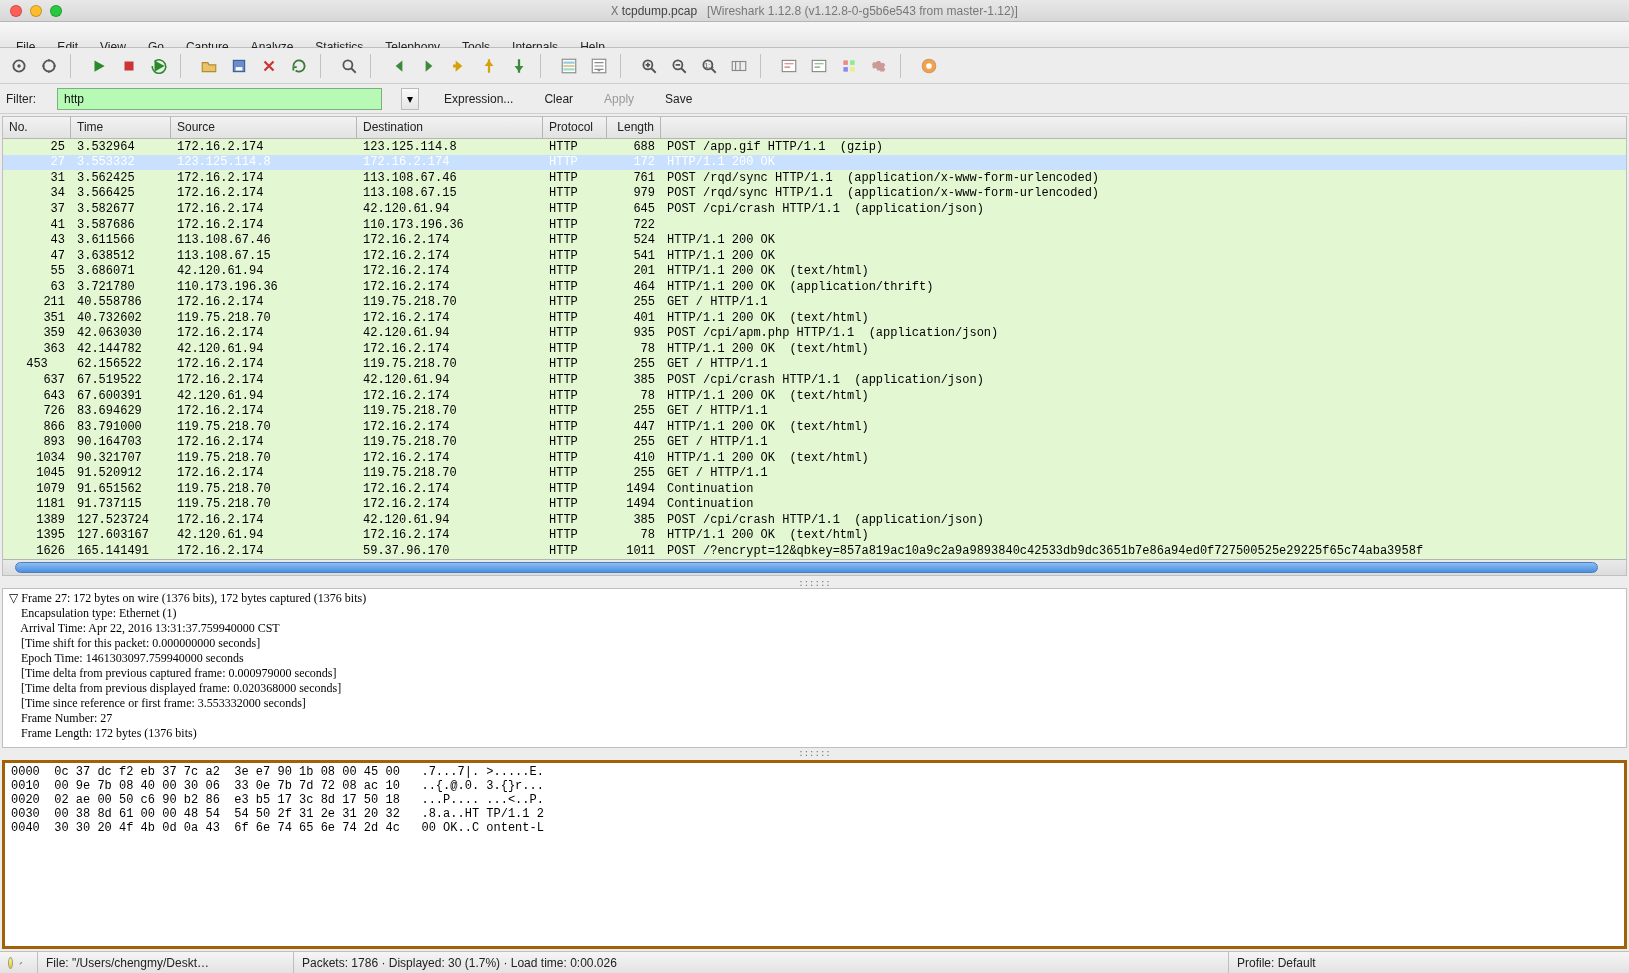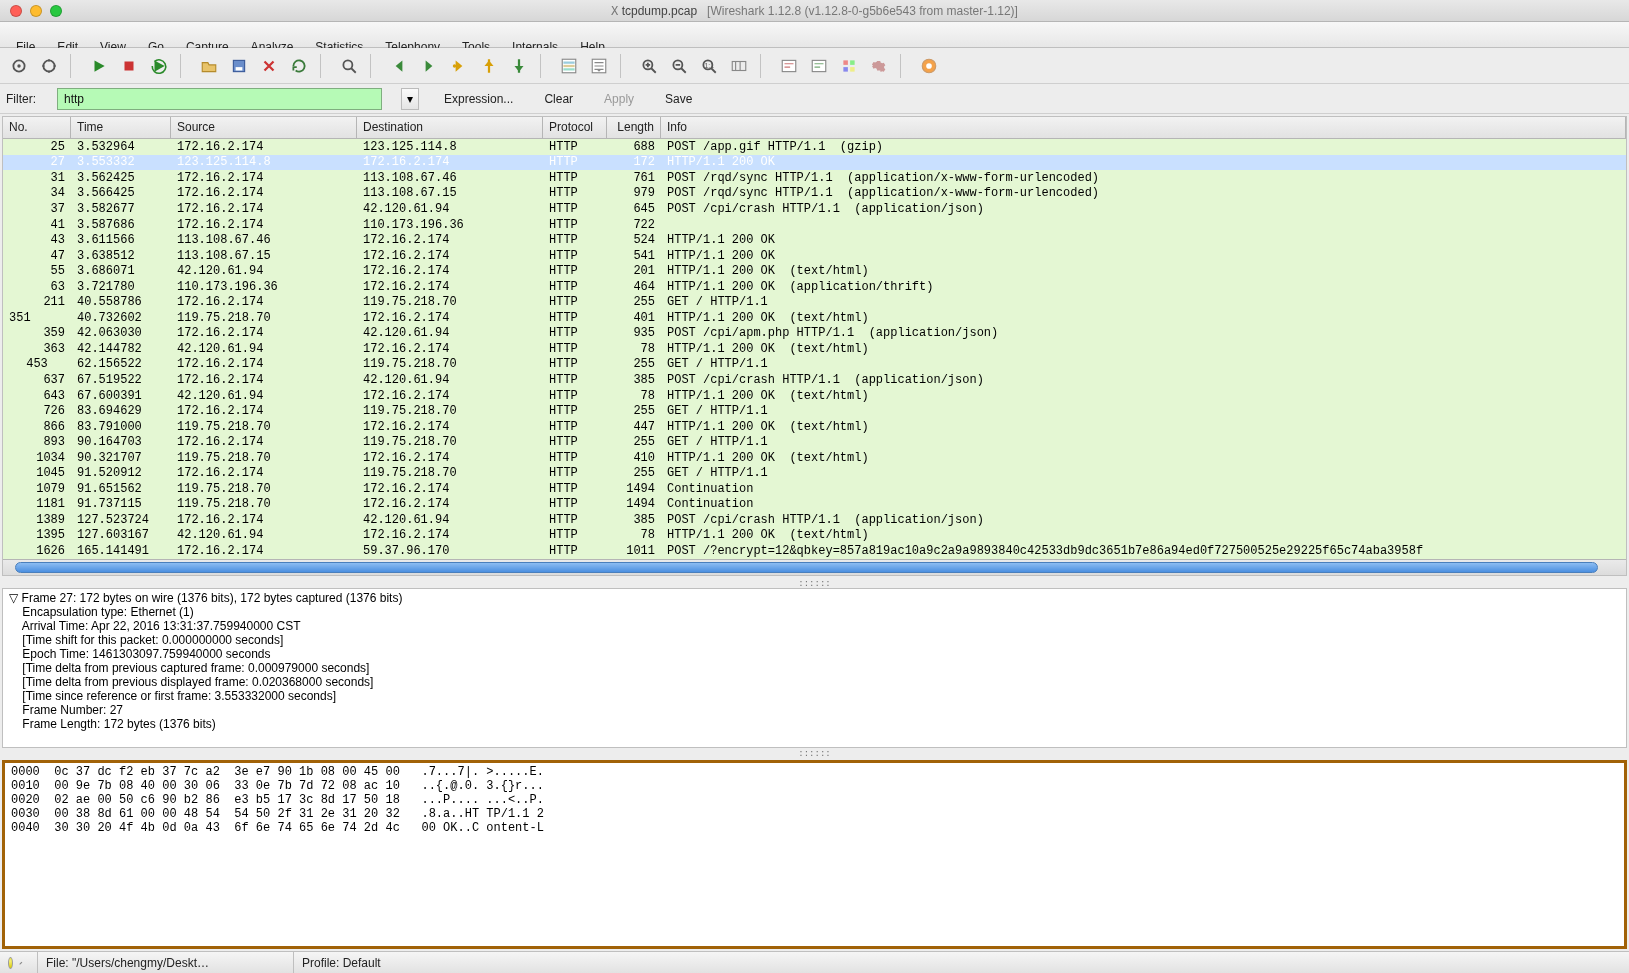--- a/index.html
+++ b/index.html
@@ -32,21 +32,21 @@
   .plheader div { border-right: 1px solid #b5b5b5; padding: 3px 6px; color: #222; font-weight: normal; }
   .col-no { width: 68px; } .col-time { width: 100px; } .col-src { width: 186px; } .col-dst { width: 186px; } .col-proto { width: 64px; } .col-len { width: 54px; text-align: right; } .col-info { flex: 1; }
   .plbody { flex: 1; overflow-y: scroll; overflow-x: hidden; font-family: Menlo, "Courier New", monospace; font-size: 12px; }
   .prow { display: flex; height: 15.55px; align-items: center; background: #e4f7d3; white-space: pre; }
   .prow.sel { background: #c9e0ff; color: #fff; }
   .prow div { padding: 0 6px; overflow: hidden; text-overflow: clip; }
   .plhscroll { height: 16px; background: linear-gradient(#eaeaea,#dcdcdc); border-top: 1px solid #b5b5b5; position: relative; }
   .plhscroll .thumb { position: absolute; left: 12px; right: 28px; top: 2px; bottom: 2px; background: linear-gradient(#8dbdf2,#4b8fe0); border-radius: 6px; border: 1px solid #4a7fbc; }
   .dots { text-align: center; color: #777; font-family: monospace; font-size: 9px; height: 10px; }
   
-  .details { background: #fff; border: 1px solid #bfbfbf; margin: 0 2px; height: 160px; overflow-y: scroll; font-family: Liberation Sans, sans-serif; font-size: 12px; color: #000; padding: 2px 6px; white-space: pre; }
+  .details { background: #fff; border: 1px solid #bfbfbf; margin: 0 2px; height: 160px; overflow-y: scroll; font-family: Liberation Serif, serif; font-size: 12px; color: #000; padding: 2px 6px; white-space: pre; }
   
   .hex { background: #fff; border: 3px solid #a16207; margin: 2px; flex: 1; overflow-y: scroll; font-family: Liberation Mono, monospace; font-size: 12px; color: #000; padding: 2px 6px; white-space: pre; }
   
   .status { height: 22px; background: linear-gradient(#f5f5f5,#e2e2e2); border-top: 1px solid #bfbfbf; display: flex; align-items: center; font-size: 12px; color: #222; }
   .status .seg { border-right: 1px solid #bfbfbf; padding: 0 8px; height: 100%; display: flex; align-items: center; }
   .status .led { width: 12px; height: 12px; background: radial-gradient(circle at 30% 30%, #f6f07a, #d6c900); border-radius: 50%; margin-right: 6px; border:1px solid #999; }
   .status .edit { width: 14px; height: 14px; margin-right: 6px; }
   
   ::-webkit-scrollbar { width: 14px; height: 14px; }
   ::-webkit-scrollbar-thumb { background: #c2c2c2; border-radius: 7px; border: 3px solid #fff; }
@@ -258,35 +258,34 @@
 </div>
 
 <div class="packetlist">
   <div class="plheader">
     <div class="col-no">No.</div>
     <div class="col-time">Time</div>
     <div class="col-src">Source</div>
     <div class="col-dst">Destination</div>
     <div class="col-proto">Protocol</div>
     <div class="col-len">Length</div>
-    <div class="col-info">Info</div>
   </div>
   <div class="plbody" id="plbody">
       <div class="prow"><div class="col-no" style="text-align:right">25</div><div class="col-time">3.532964</div><div class="col-src">172.16.2.174</div><div class="col-dst">123.125.114.8</div><div class="col-proto">HTTP</div><div class="col-len" style="text-align:right">688</div><div class="col-info">POST /app.gif HTTP/1.1  (gzip)</div></div>
       <div class="prow sel"><div class="col-no" style="text-align:right">27</div><div class="col-time">3.553332</div><div class="col-src">123.125.114.8</div><div class="col-dst">172.16.2.174</div><div class="col-proto">HTTP</div><div class="col-len" style="text-align:right">172</div><div class="col-info">HTTP/1.1 200 OK</div></div>
       <div class="prow"><div class="col-no" style="text-align:right">31</div><div class="col-time">3.562425</div><div class="col-src">172.16.2.174</div><div class="col-dst">113.108.67.46</div><div class="col-proto">HTTP</div><div class="col-len" style="text-align:right">761</div><div class="col-info">POST /rqd/sync HTTP/1.1  (application/x-www-form-urlencoded)</div></div>
       <div class="prow"><div class="col-no" style="text-align:right">34</div><div class="col-time">3.566425</div><div class="col-src">172.16.2.174</div><div class="col-dst">113.108.67.15</div><div class="col-proto">HTTP</div><div class="col-len" style="text-align:right">979</div><div class="col-info">POST /rqd/sync HTTP/1.1  (application/x-www-form-urlencoded)</div></div>
       <div class="prow"><div class="col-no" style="text-align:right">37</div><div class="col-time">3.582677</div><div class="col-src">172.16.2.174</div><div class="col-dst">42.120.61.94</div><div class="col-proto">HTTP</div><div class="col-len" style="text-align:right">645</div><div class="col-info">POST /cpi/crash HTTP/1.1  (application/json)</div></div>
       <div class="prow"><div class="col-no" style="text-align:right">41</div><div class="col-time">3.587686</div><div class="col-src">172.16.2.174</div><div class="col-dst">110.173.196.36</div><div class="col-proto">HTTP</div><div class="col-len" style="text-align:right">722</div></div>
       <div class="prow"><div class="col-no" style="text-align:right">43</div><div class="col-time">3.611566</div><div class="col-src">113.108.67.46</div><div class="col-dst">172.16.2.174</div><div class="col-proto">HTTP</div><div class="col-len" style="text-align:right">524</div><div class="col-info">HTTP/1.1 200 OK</div></div>
       <div class="prow"><div class="col-no" style="text-align:right">47</div><div class="col-time">3.638512</div><div class="col-src">113.108.67.15</div><div class="col-dst">172.16.2.174</div><div class="col-proto">HTTP</div><div class="col-len" style="text-align:right">541</div><div class="col-info">HTTP/1.1 200 OK</div></div>
       <div class="prow"><div class="col-no" style="text-align:right">55</div><div class="col-time">3.686071</div><div class="col-src">42.120.61.94</div><div class="col-dst">172.16.2.174</div><div class="col-proto">HTTP</div><div class="col-len" style="text-align:right">201</div><div class="col-info">HTTP/1.1 200 OK  (text/html)</div></div>
       <div class="prow"><div class="col-no" style="text-align:right">63</div><div class="col-time">3.721780</div><div class="col-src">110.173.196.36</div><div class="col-dst">172.16.2.174</div><div class="col-proto">HTTP</div><div class="col-len" style="text-align:right">464</div><div class="col-info">HTTP/1.1 200 OK  (application/thrift)</div></div>
       <div class="prow"><div class="col-no" style="text-align:right">211</div><div class="col-time">40.558786</div><div class="col-src">172.16.2.174</div><div class="col-dst">119.75.218.70</div><div class="col-proto">HTTP</div><div class="col-len" style="text-align:right">255</div><div class="col-info">GET / HTTP/1.1</div></div>
-      <div class="prow"><div class="col-no" style="">351</div><div class="col-time">40.732602</div><div class="col-src">119.75.218.70</div><div class="col-dst">172.16.2.174</div><div class="col-proto">HTTP</div><div class="col-len" style="text-align:right">401</div><div class="col-info">HTTP/1.1 200 OK  (text/html)</div></div>
+      <div class="prow"><div class="col-no" style="text-align:right">351</div><div class="col-time">40.732602</div><div class="col-src">119.75.218.70</div><div class="col-dst">172.16.2.174</div><div class="col-proto">HTTP</div><div class="col-len" style="text-align:right">401</div><div class="col-info">HTTP/1.1 200 OK  (text/html)</div></div>
       <div class="prow"><div class="col-no" style="text-align:right">359</div><div class="col-time">42.063030</div><div class="col-src">172.16.2.174</div><div class="col-dst">42.120.61.94</div><div class="col-proto">HTTP</div><div class="col-len" style="text-align:right">935</div><div class="col-info">POST /cpi/apm.php HTTP/1.1  (application/json)</div></div>
       <div class="prow"><div class="col-no" style="text-align:right">363</div><div class="col-time">42.144782</div><div class="col-src">42.120.61.94</div><div class="col-dst">172.16.2.174</div><div class="col-proto">HTTP</div><div class="col-len" style="text-align:right">78</div><div class="col-info">HTTP/1.1 200 OK  (text/html)</div></div>
       <div class="prow"><div class="col-no" style="text-align:center">453</div><div class="col-time">62.156522</div><div class="col-src">172.16.2.174</div><div class="col-dst">119.75.218.70</div><div class="col-proto">HTTP</div><div class="col-len" style="text-align:right">255</div><div class="col-info">GET / HTTP/1.1</div></div>
       <div class="prow"><div class="col-no" style="text-align:right">637</div><div class="col-time">67.519522</div><div class="col-src">172.16.2.174</div><div class="col-dst">42.120.61.94</div><div class="col-proto">HTTP</div><div class="col-len" style="text-align:right">385</div><div class="col-info">POST /cpi/crash HTTP/1.1  (application/json)</div></div>
       <div class="prow"><div class="col-no" style="text-align:right">643</div><div class="col-time">67.600391</div><div class="col-src">42.120.61.94</div><div class="col-dst">172.16.2.174</div><div class="col-proto">HTTP</div><div class="col-len" style="text-align:right">78</div><div class="col-info">HTTP/1.1 200 OK  (text/html)</div></div>
       <div class="prow"><div class="col-no" style="text-align:right">726</div><div class="col-time">83.694629</div><div class="col-src">172.16.2.174</div><div class="col-dst">119.75.218.70</div><div class="col-proto">HTTP</div><div class="col-len" style="text-align:right">255</div><div class="col-info">GET / HTTP/1.1</div></div>
       <div class="prow"><div class="col-no" style="text-align:right">866</div><div class="col-time">83.791000</div><div class="col-src">119.75.218.70</div><div class="col-dst">172.16.2.174</div><div class="col-proto">HTTP</div><div class="col-len" style="text-align:right">447</div><div class="col-info">HTTP/1.1 200 OK  (text/html)</div></div>
       <div class="prow"><div class="col-no" style="text-align:right">893</div><div class="col-time">90.164703</div><div class="col-src">172.16.2.174</div><div class="col-dst">119.75.218.70</div><div class="col-proto">HTTP</div><div class="col-len" style="text-align:right">255</div><div class="col-info">GET / HTTP/1.1</div></div>
       <div class="prow"><div class="col-no" style="text-align:right">1034</div><div class="col-time">90.321707</div><div class="col-src">119.75.218.70</div><div class="col-dst">172.16.2.174</div><div class="col-proto">HTTP</div><div class="col-len" style="text-align:right">410</div><div class="col-info">HTTP/1.1 200 OK  (text/html)</div></div>
       <div class="prow"><div class="col-no" style="text-align:right">1045</div><div class="col-time">91.520912</div><div class="col-src">172.16.2.174</div><div class="col-dst">119.75.218.70</div><div class="col-proto">HTTP</div><div class="col-len" style="text-align:right">255</div><div class="col-info">GET / HTTP/1.1</div></div>
@@ -324,14 +323,15 @@
 0040  30 30 20 4f 4b 0d 0a 43  6f 6e 74 65 6e 74 2d 4c   00 OK..C ontent-L</div>
 
 <div class="status">
   <div class="seg" style="width:38px;">
     <span class="led"></span>
     <svg class="edit" viewBox="0 0 16 16">
         <path d="M2 11l8-8 3 3-8 8H2z" fill="#888"></path>
       </svg>
   </div>
   <div class="seg" style="width:256px;">File: "/Users/chengmy/Deskt…</div>
+  <div class="seg" style="flex:1;">Packets: 1786 · Displayed: 30 (1.7%) · Load time: 0:00.026</div>
   <div class="seg" style="width:400px;border-right:none;">Profile: Default</div>
 </div>
 
 </body></html>

